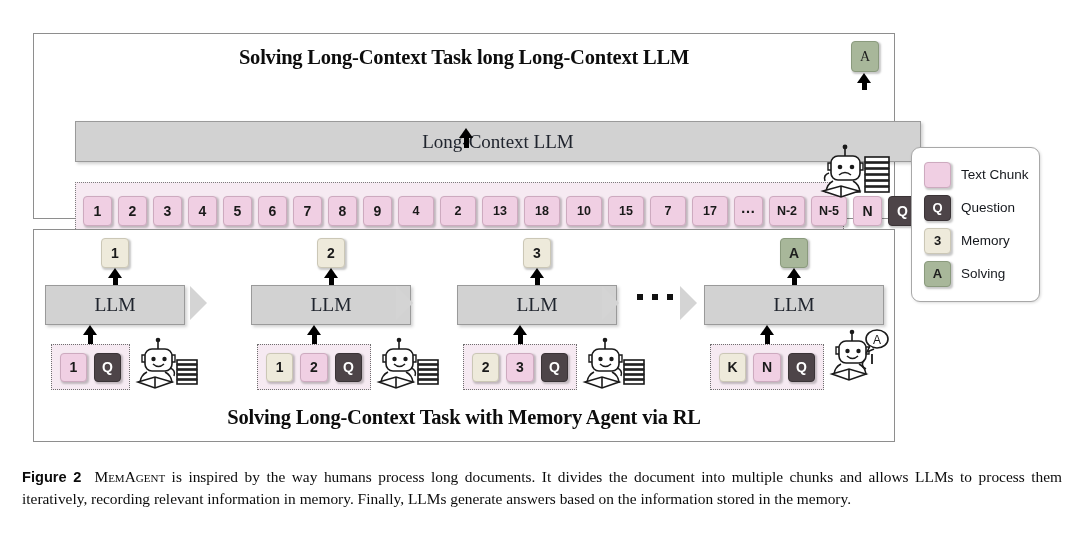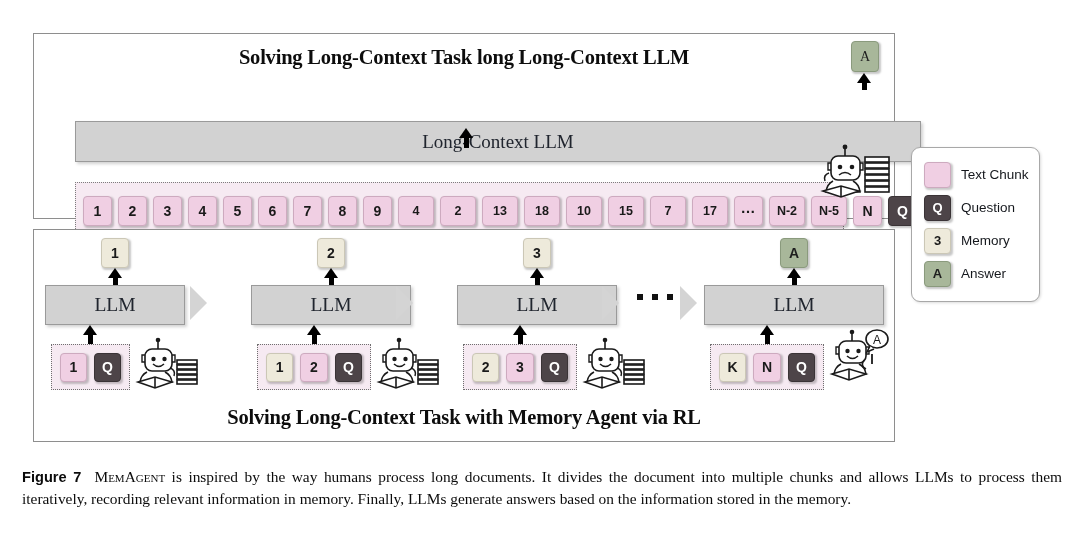--- a/index.html
+++ b/index.html
@@ -433,20 +433,20 @@
     <div class="legend-row">
       <div class="tok question">Q</div>
       <span class="legend-label">Question</span>
     </div>
     <div class="legend-row">
       <div class="tok memory">3</div>
       <span class="legend-label">Memory</span>
     </div>
     <div class="legend-row">
       <div class="tok answer">A</div>
-      <span class="legend-label">Answer</span>
+      <span class="legend-label">Solving</span>
     </div>
   </div>
 
 <div id="caption">
-  <b>Figure 7</b>
+  <b>Figure 2</b>
   &nbsp;<span class="sc">MemAgent</span><span> is inspired by the way humans process long documents. It divides the document into multiple chunks and allows LLMs to process them iteratively, recording relevant information in memory. Finally, LLMs generate answers based on the information stored in the memory.</span>
 </div>
 
 </body></html>

